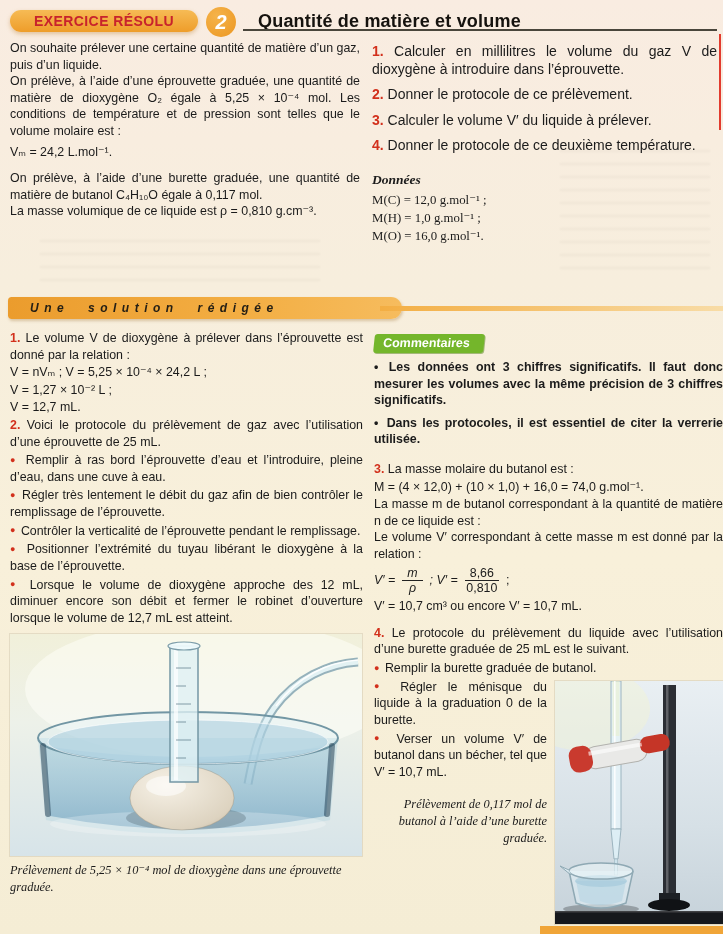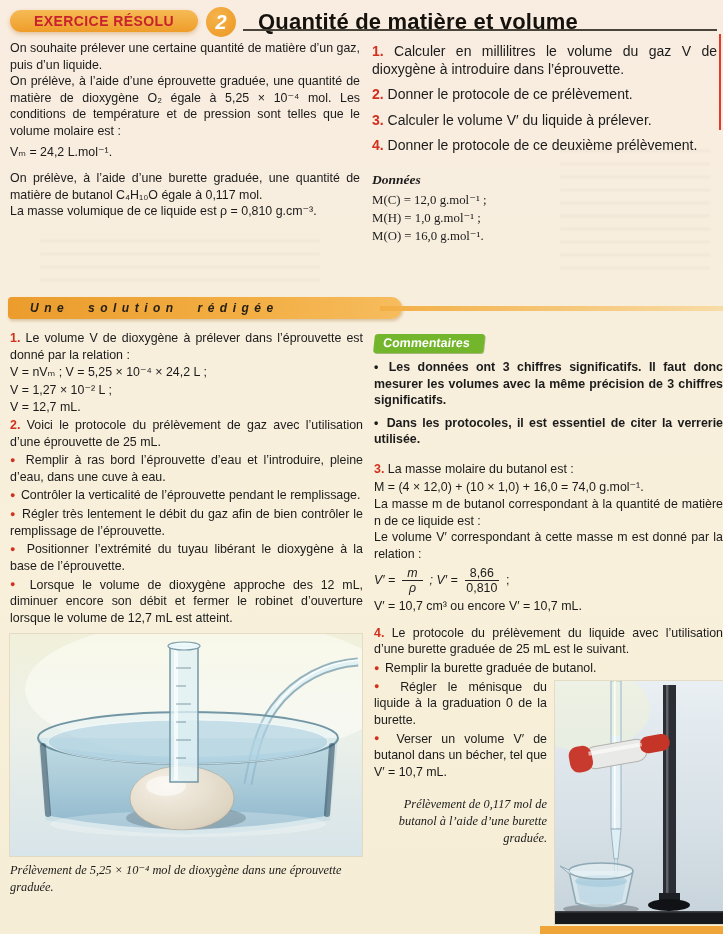--- a/index.html
+++ b/index.html
@@ -13,21 +13,21 @@
     background:repeating-linear-gradient(180deg,#6b6453 0 2.5px,transparent 2.5px 13px);}
   
   .header{position:absolute;top:4px;left:10px;display:flex;align-items:center;}
   .badge{width:188px;height:22px;border-radius:12px;display:flex;align-items:center;justify-content:center;
     background:linear-gradient(180deg,#f6bb55,#ee9d2a);box-shadow:0 2px 4px rgba(190,130,50,.4);}
   .badge span{color:#c8232c;font-weight:bold;font-size:14px;letter-spacing:.4px;}
   .num-circle{width:30px;height:30px;border-radius:50%;margin-left:8px;margin-top:3px;
     background:radial-gradient(circle at 35% 30%,#f5b34a,#ec9722);
     display:flex;align-items:center;justify-content:center;}
   .num-circle span{color:#fff;font-weight:bold;font-style:italic;font-size:20px;line-height:1;}
-  .title{margin:0 0 0 22px;font-size:22px;font-weight:bold;color:#15120e;letter-spacing:.2px;padding-top:2px;}
+  .title{margin:0 0 0 22px;font-size:18px;font-weight:bold;color:#15120e;letter-spacing:.2px;padding-top:2px;}
   .title-rule{position:absolute;left:243px;right:6px;top:29px;height:2px;background:#49453b;}
   .red-edge{position:absolute;right:2px;top:34px;width:2px;height:96px;background:#e23b2e;}
 
   
   .problem-left{position:absolute;left:10px;top:40px;width:350px;}
   .problem-left p{margin:0;font-size:12.4px;line-height:1.34;text-align:justify;}
   .formula{text-align:left !important;}
   .mt4{margin-top:4px !important;} .mt10{margin-top:10px !important;}
 
   .problem-right{position:absolute;left:372px;top:42px;width:345px;}
@@ -113,21 +113,21 @@
     <div class="q">
       <span class="qnum">2.</span>
       <span>Donner le protocole de ce prélèvement.</span>
     </div>
     <div class="q">
       <span class="qnum">3.</span>
       <span>Calculer le volume V′ du liquide à prélever.</span>
     </div>
     <div class="q">
       <span class="qnum">4.</span>
-      <span>Donner le protocole de ce deuxième prélèvement.</span>
+      <span>Donner le protocole de ce deuxième température.</span>
     </div>
     <p class="donnees-title">Données</p>
     <p class="donnee">M(C) = 12,0 g.mol⁻¹ ;</p>
     <p class="donnee">M(H) = 1,0 g.mol⁻¹ ;</p>
     <p class="donnee">M(O) = 16,0 g.mol⁻¹.</p>
   </section>
 
   <div class="banner">
     <span class="banner-text">Une solution rédigée</span>
   </div>
@@ -144,25 +144,25 @@
     <p class="sp">
       <span class="rnum">2.</span>
       <span>Voici le protocole du prélèvement de gaz avec l’utilisation d’une éprouvette de 25 mL.</span>
     </p>
     <p class="bullet">
       <span class="bdot">●</span>
       <span>Remplir à ras bord l’éprouvette d’eau et l’introduire, pleine d’eau, dans une cuve à eau.</span>
     </p>
     <p class="bullet">
       <span class="bdot">●</span>
+      <span>Régler très lentement le débit du gaz afin de bien contrôler le remplissage de l’éprouvette.</span>
+    </p>
+    <p class="bullet">
+      <span class="bdot">●</span>
       <span>Contrôler la verticalité de l’éprouvette pendant le remplissage.</span>
-    </p>
-    <p class="bullet">
-      <span class="bdot">●</span>
-      <span>Régler très lentement le débit du gaz afin de bien contrôler le remplissage de l’éprouvette.</span>
     </p>
     <p class="bullet">
       <span class="bdot">●</span>
       <span>Positionner l’extrémité du tuyau libérant le dioxygène à la base de l’éprouvette.</span>
     </p>
     <p class="bullet">
       <span class="bdot">●</span>
       <span>Lorsque le volume de dioxygène approche des 12 mL, diminuer encore son débit et fermer le robinet d’ouverture lorsque le volume de 12,7 mL est atteint.</span>
     </p>
 

